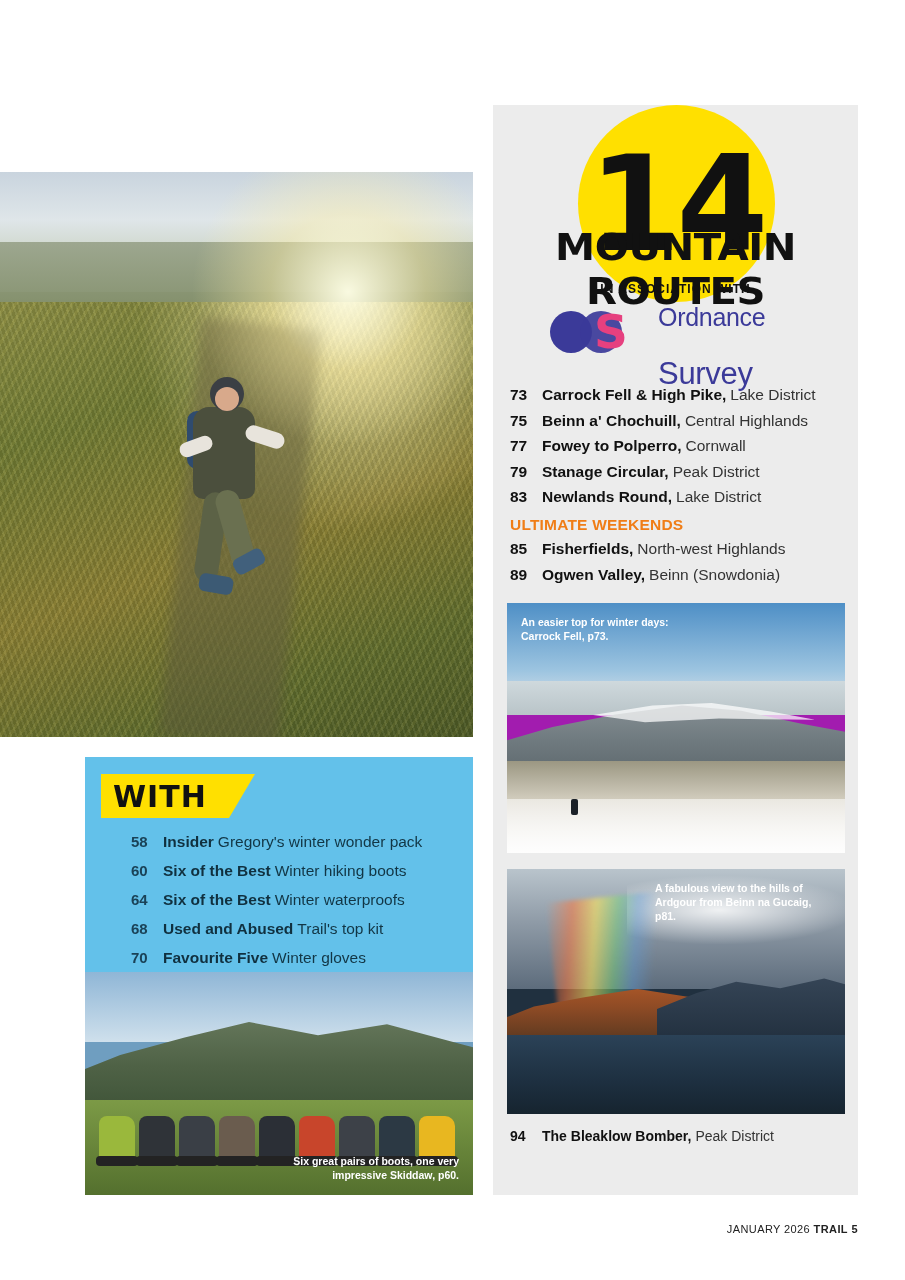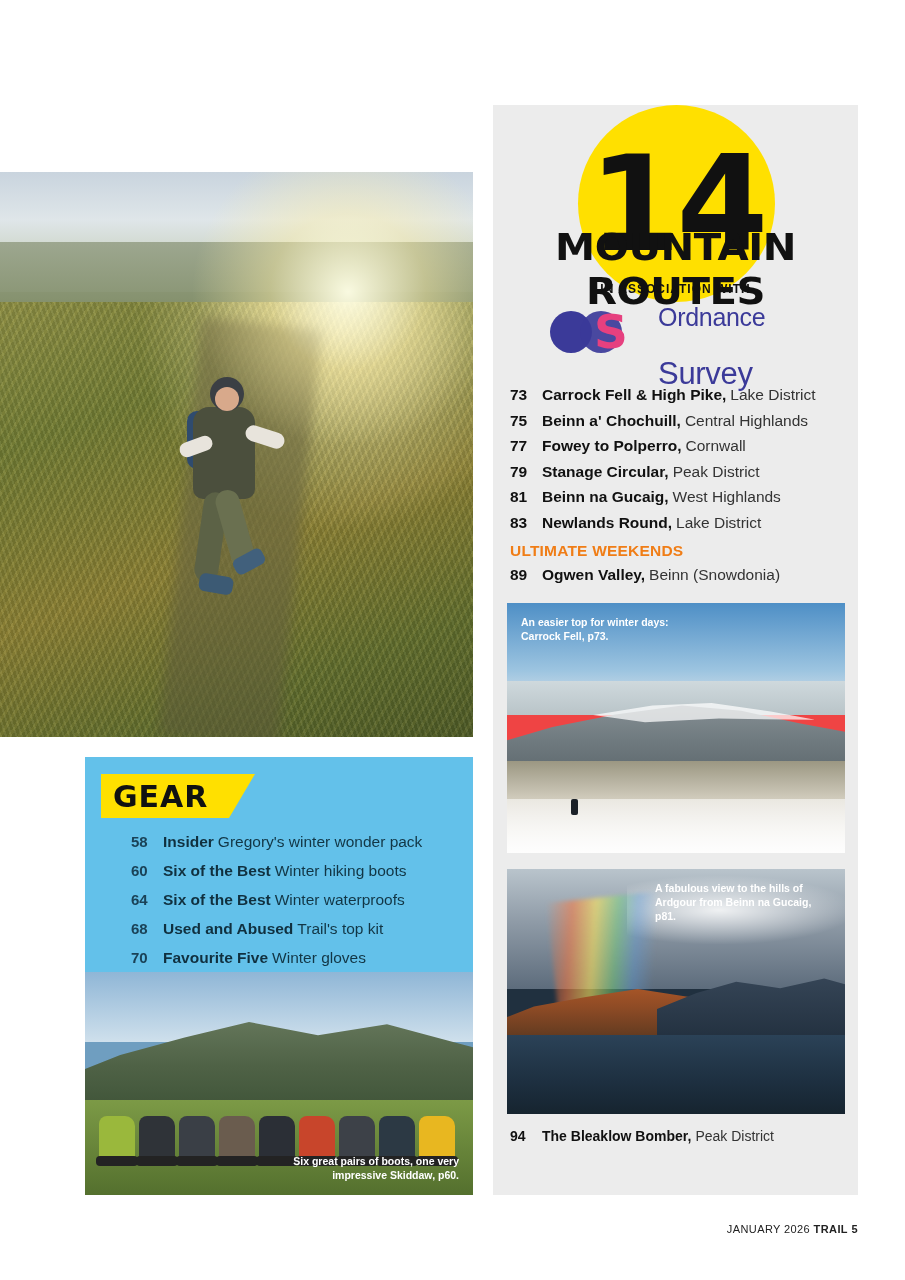--- a/index.html
+++ b/index.html
@@ -146,21 +146,21 @@
   .route-pg{width:32px;flex:0 0 32px;font-weight:bold;color:#111;}
   .route-bold{font-weight:bold;margin-right:4px;color:#111;}
   .route-reg{color:#333;}
 
   .section-head{
     font-weight:bold;font-size:15.5px;color:#f07d16;letter-spacing:.2px;
     margin:10px 0 6px 0;
   }
 
   .photo1{
-    position:absolute;left:507px;top:603px;width:338px;height:250px;overflow:hidden;background:#ef4444;
+    position:absolute;left:507px;top:603px;width:338px;height:250px;overflow:hidden;background:#a21caf;
   }
   .p1-sky{position:absolute;left:0;top:0;width:100%;height:96px;background:linear-gradient(180deg,#4e8fc6 0%, #9cc4e0 70%, #cfdde8 100%);}
   .p1-far{position:absolute;left:0;top:78px;width:100%;height:34px;background:linear-gradient(180deg,#cfd9dd,#b9c4c8);}
   .p1-ridge{position:absolute;left:-10px;top:88px;width:370px;height:90px;
      background:linear-gradient(180deg,#8e979b 0%, #6f7a7f 55%, #5c666b 100%);
      clip-path: polygon(0% 58%, 15% 40%, 32% 26%, 50% 16%, 66% 22%, 82% 36%, 100% 50%, 100% 100%, 0% 100%);}
   .p1-snow{position:absolute;left:-10px;top:88px;width:370px;height:60px;
      background:rgba(255,255,255,.72);
      clip-path: polygon(26% 40%, 42% 24%, 58% 20%, 74% 34%, 86% 48%, 60% 46%, 40% 52%);}
   .p1-fg{position:absolute;left:0;top:158px;width:100%;height:92px;
@@ -217,21 +217,21 @@
     <div class="rn-leg1"></div>
     <div class="rn-leg2"></div>
     <div class="rn-boot1"></div>
     <div class="rn-boot2"></div>
   </div>
 </div>
 
 <div class="gear-panel">
   <div class="gear-tab"></div>
   <div class="gear-tab-point"></div>
-  <div class="gear-title">GEAR</div>
+  <div class="gear-title">WITH</div>
 
   <div class="gear-list">
     <div class="gear-row">
       <span class="gear-pg">58</span>
       <span class="gear-bold">Insider</span>
       <span class="gear-reg">Gregory's winter wonder pack</span>
     </div>
     <div class="gear-row">
       <span class="gear-pg">60</span>
       <span class="gear-bold">Six of the Best</span>
@@ -306,32 +306,32 @@
     <span class="route-pg">77</span>
     <span class="route-bold">Fowey to Polperro,</span>
     <span class="route-reg">Cornwall</span>
   </div>
   <div class="route-row">
     <span class="route-pg">79</span>
     <span class="route-bold">Stanage Circular,</span>
     <span class="route-reg">Peak District</span>
   </div>
   <div class="route-row">
-    <span class="route-pg">81</span>
-    <span class="route-bold">Beinn na Gucaig,</span>
-    <span class="route-reg">West Highlands</span>
-  </div>
-  <div class="route-row">
     <span class="route-pg">83</span>
     <span class="route-bold">Newlands Round,</span>
     <span class="route-reg">Lake District</span>
   </div>
 
   <div class="section-head">ULTIMATE WEEKENDS</div>
 
+  <div class="route-row">
+    <span class="route-pg">85</span>
+    <span class="route-bold">Fisherfields,</span>
+    <span class="route-reg">North-west Highlands</span>
+  </div>
   <div class="route-row">
     <span class="route-pg">89</span>
     <span class="route-bold">Ogwen Valley,</span>
     <span class="route-reg">Beinn (Snowdonia)</span>
   </div>
 </div>
 
 <div class="photo1">
   <div class="p1-sky"></div>
   <div class="p1-far"></div>

